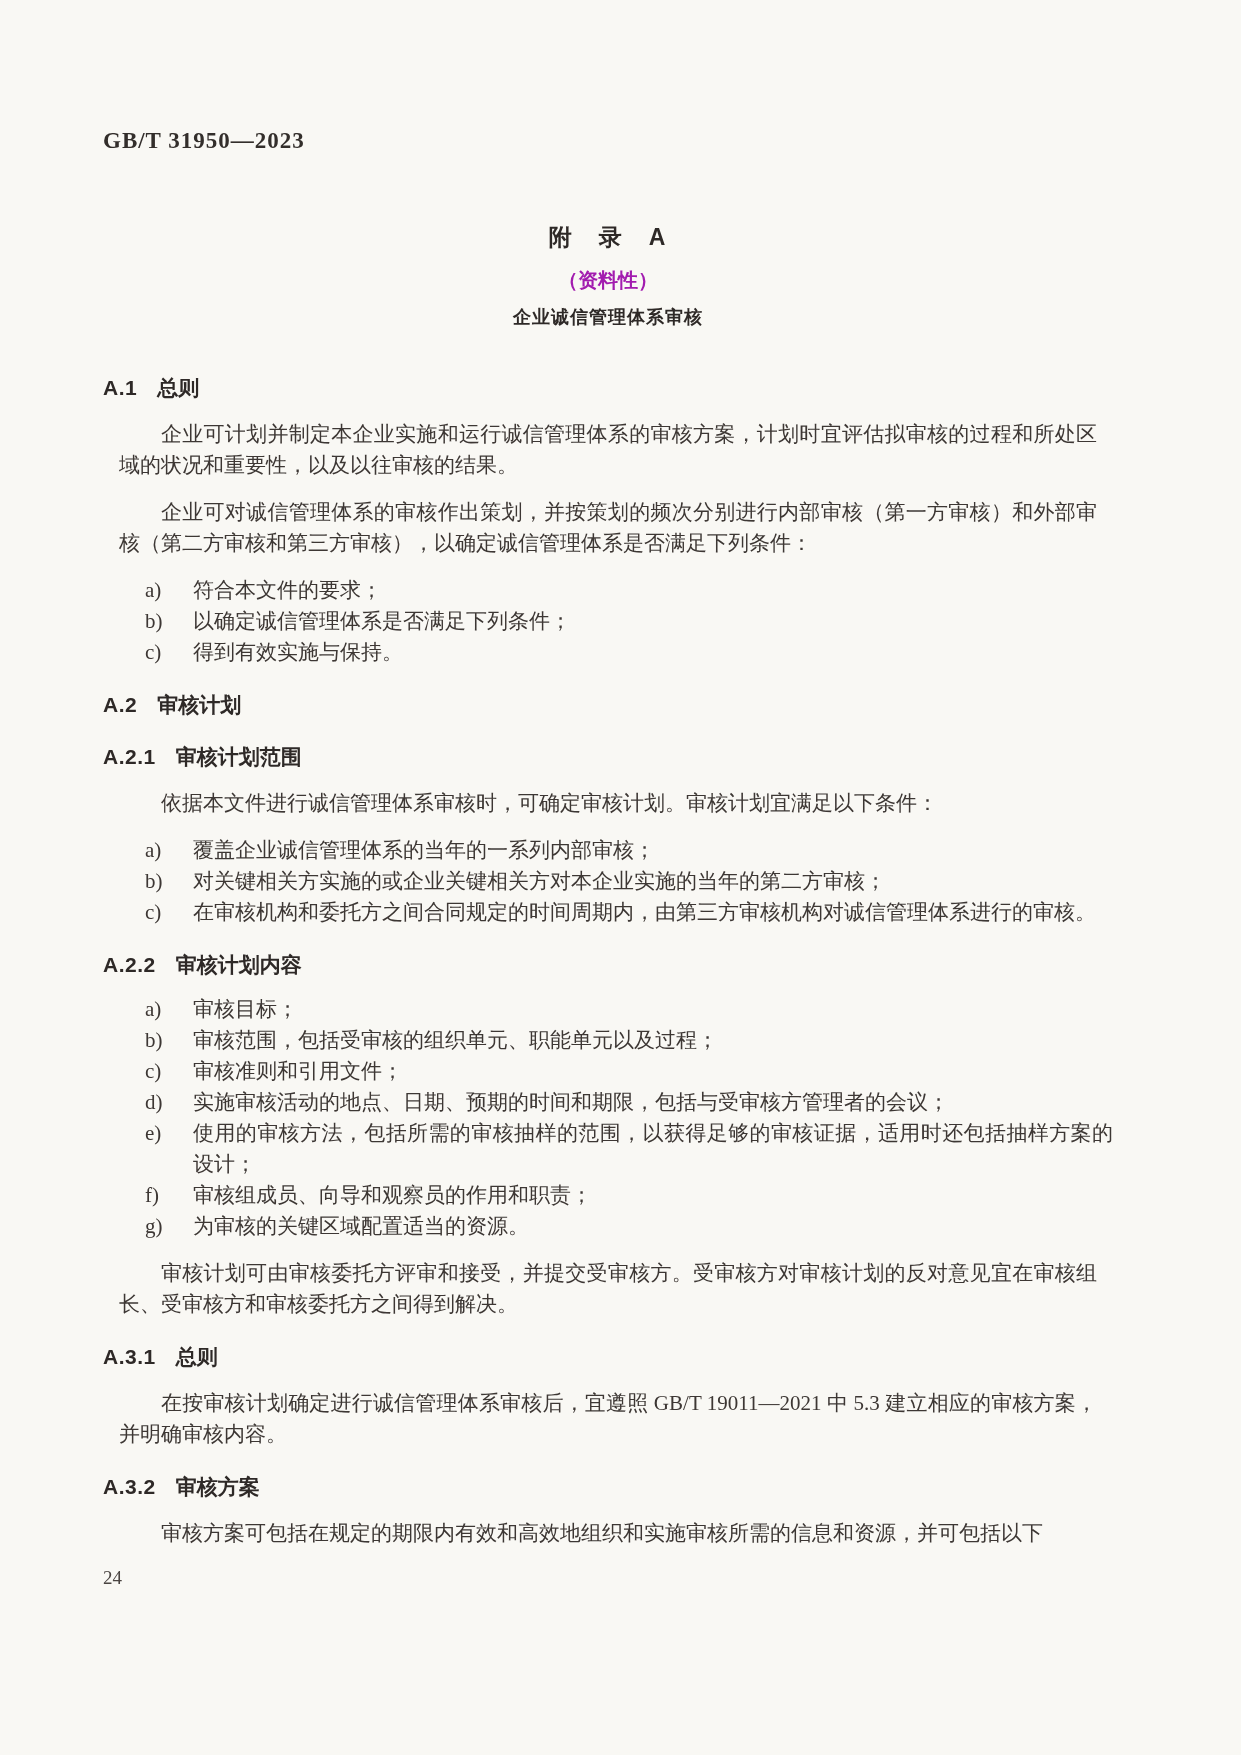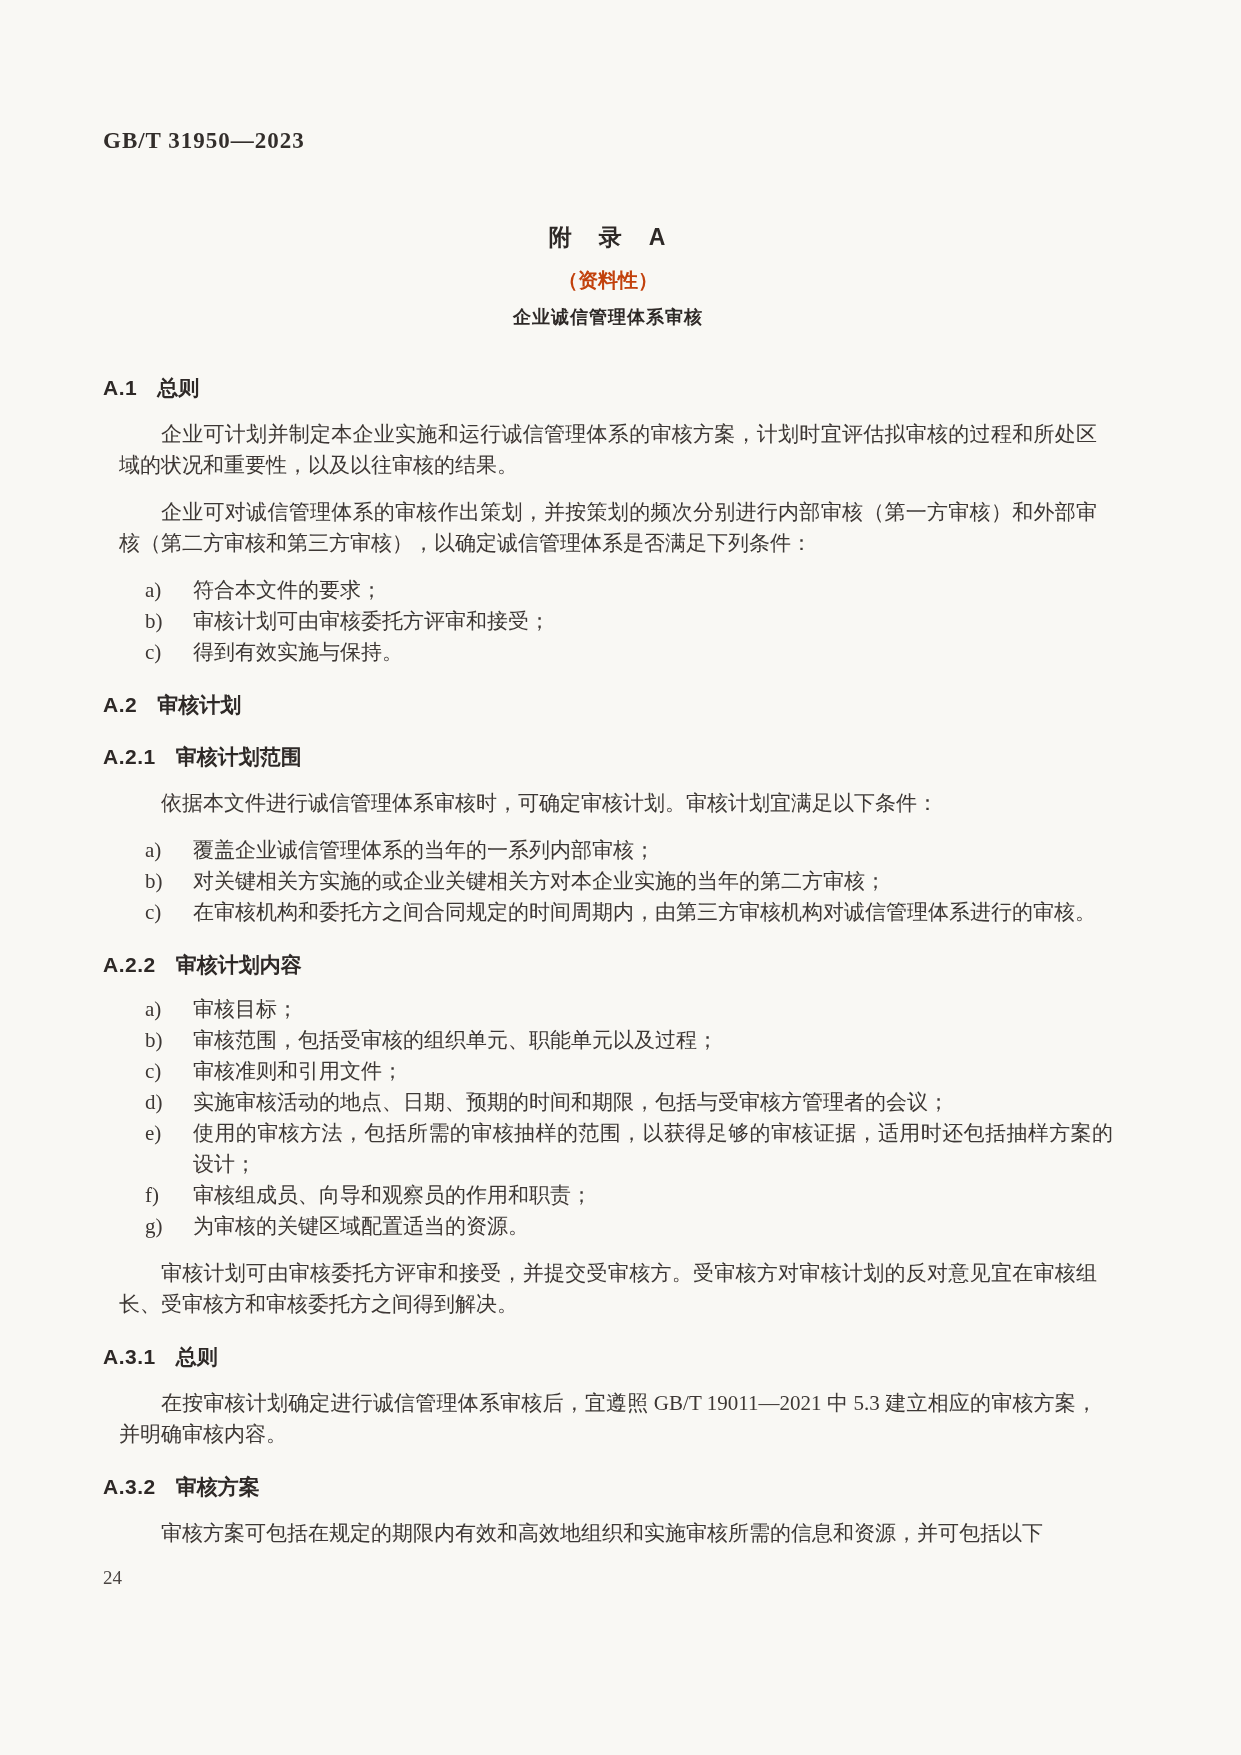--- a/index.html
+++ b/index.html
@@ -22,21 +22,21 @@
   }
   .appendix-title { margin-top: 68px; text-align: center; }
   .appendix-label {
     font-family: "Liberation Sans", "DejaVu Sans", sans-serif;
     font-size: 23px; line-height: 30px; font-weight: bold;
     color: #2e2927; margin-bottom: 14px; letter-spacing: 2px;
   }
   .appendix-note {
     font-family: "Liberation Sans", "DejaVu Sans", sans-serif;
     font-size: 20px; line-height: 28px; font-weight: bold;
-    color: #c2410c; margin-bottom: 8px;
+    color: #a21caf; margin-bottom: 8px;
   }
   .appendix-name {
     font-family: Liberation Serif, serif;
     font-size: 18px; line-height: 30px; font-weight: bold;
     color: #2e2927; letter-spacing: 1px;
   }
   h2.sec {
     font-family: "Liberation Sans", "DejaVu Sans", sans-serif;
     font-size: 21px; line-height: 31px; font-weight: bold;
     color: #2e2927; margin: 21px 0 14px 0;
@@ -77,21 +77,21 @@
     <span class="num">A.1</span><span>总则</span>
   </h2>
   <p class="body-p">企业可计划并制定本企业实施和运行诚信管理体系的审核方案，计划时宜评估拟审核的过程和所处区域的状况和重要性，以及以往审核的结果。</p>
   <p class="body-p">企业可对诚信管理体系的审核作出策划，并按策划的频次分别进行内部审核（第一方审核）和外部审核（第二方审核和第三方审核），以确定诚信管理体系是否满足下列条件：</p>
   <div class="li">
     <span class="li-label">a)</span>
     <span class="li-text">符合本文件的要求；</span>
   </div>
   <div class="li">
     <span class="li-label">b)</span>
-    <span class="li-text">审核计划可由审核委托方评审和接受；</span>
+    <span class="li-text">以确定诚信管理体系是否满足下列条件；</span>
   </div>
   <div class="li">
     <span class="li-label">c)</span>
     <span class="li-text">得到有效实施与保持。</span>
   </div>
 
   <h2 class="sec">
     <span class="num">A.2</span><span>审核计划</span>
   </h2>
 

